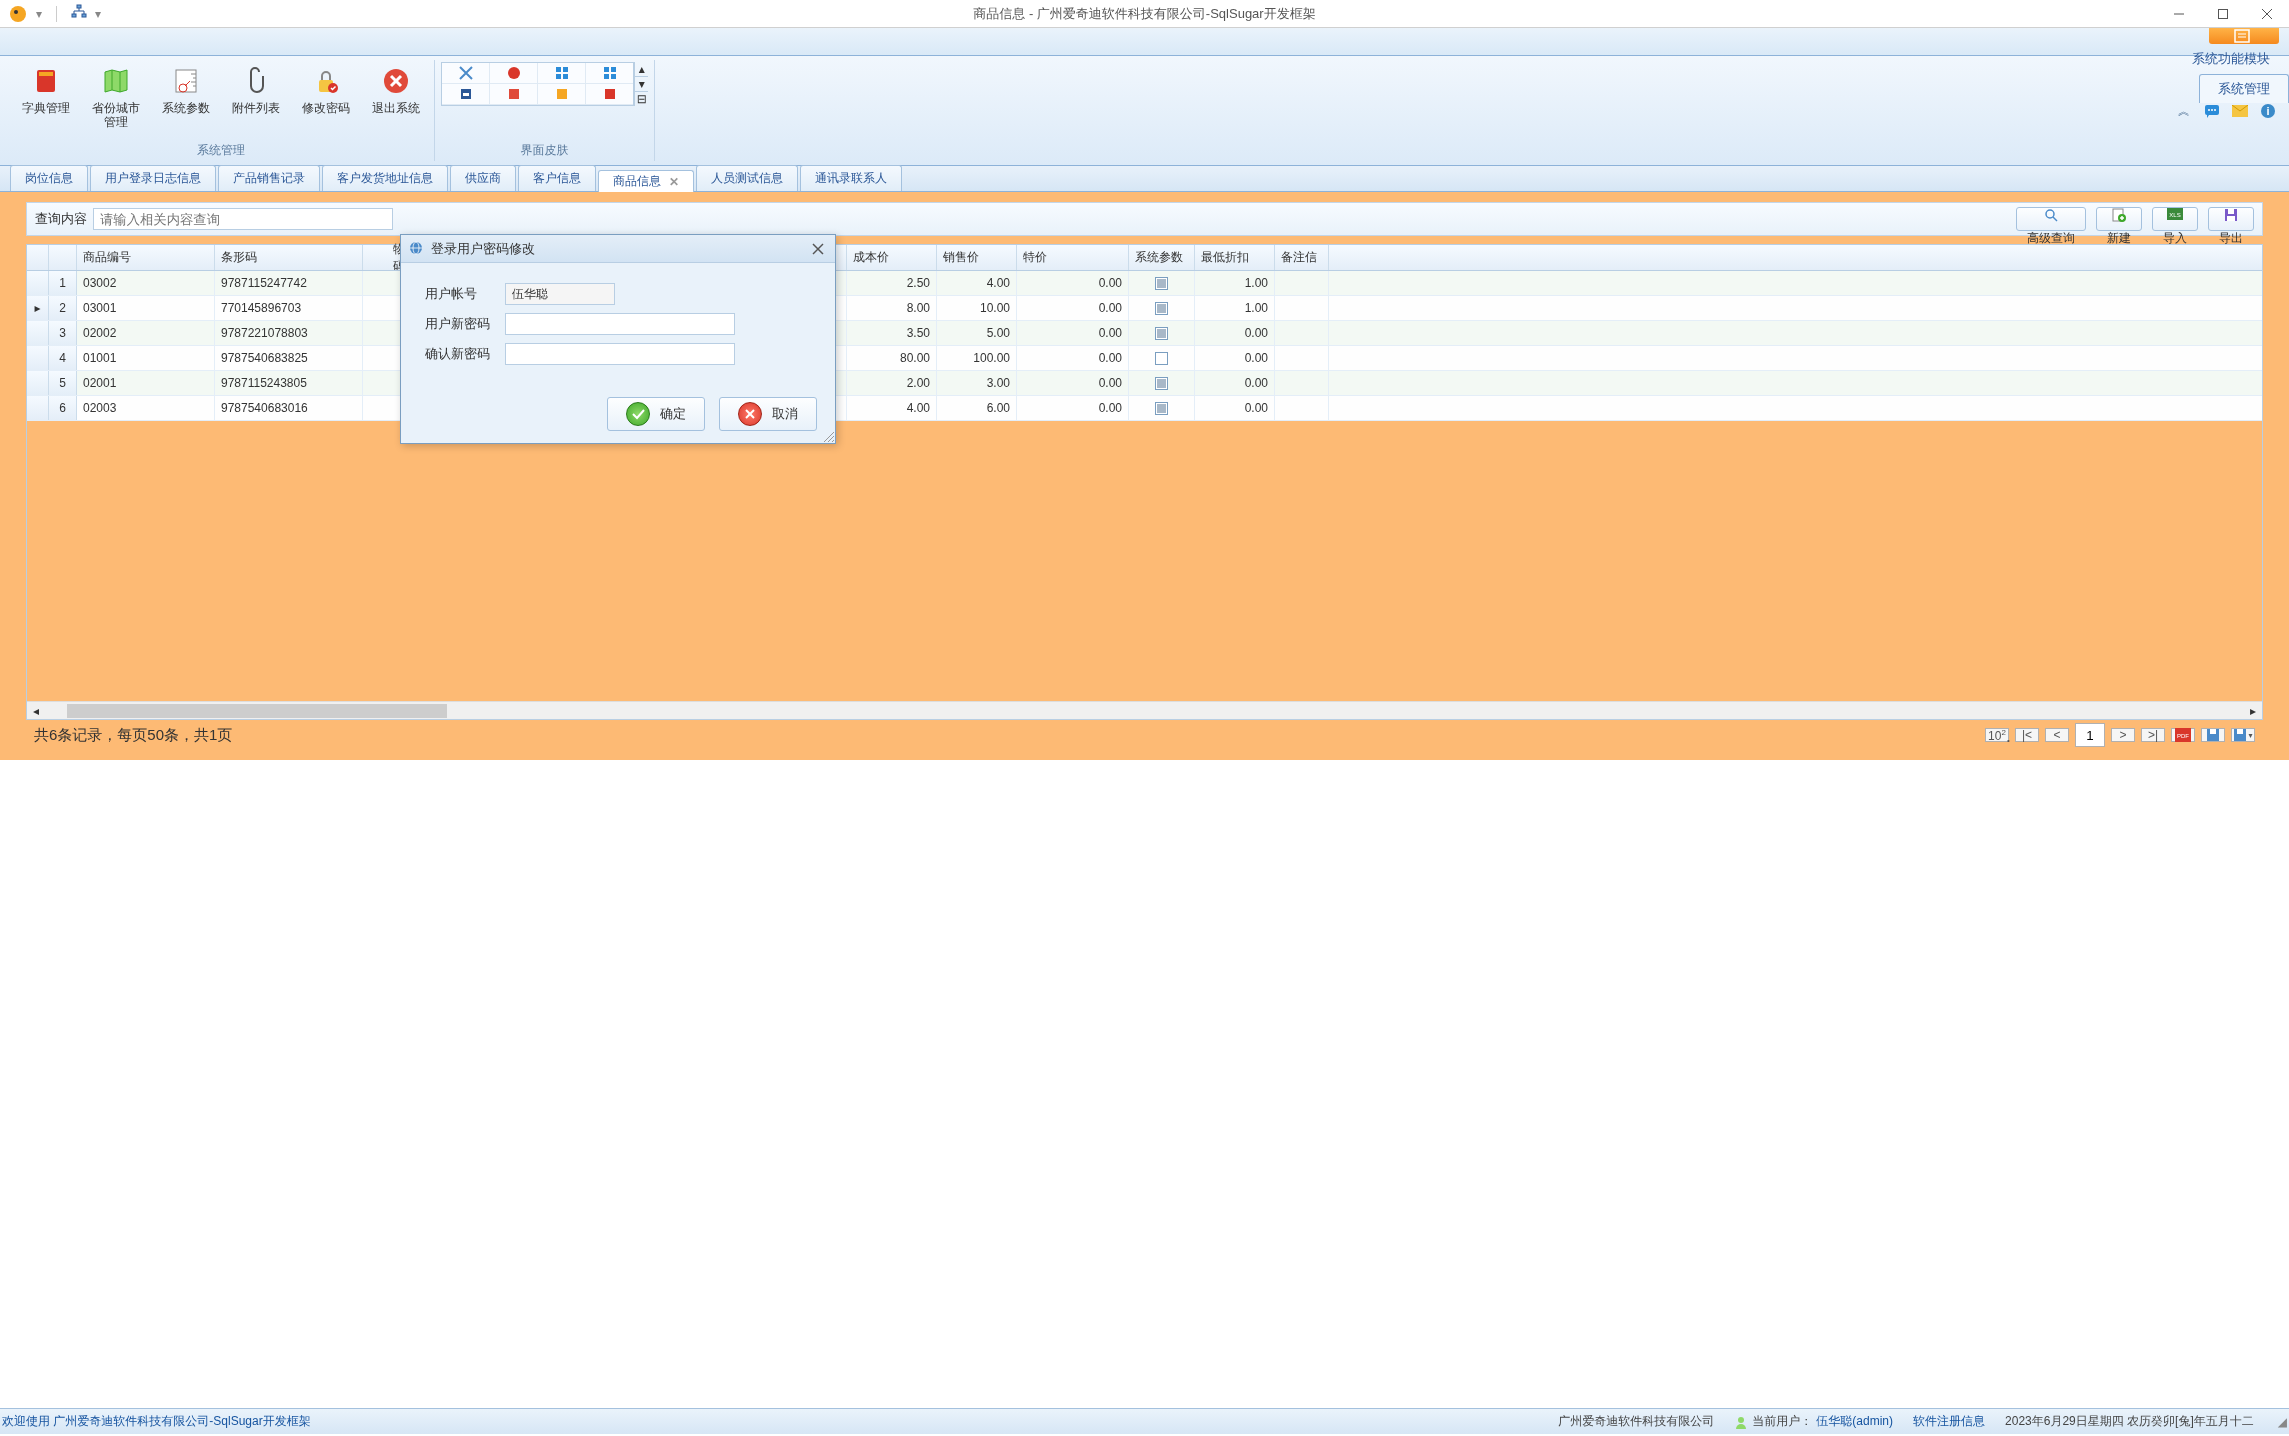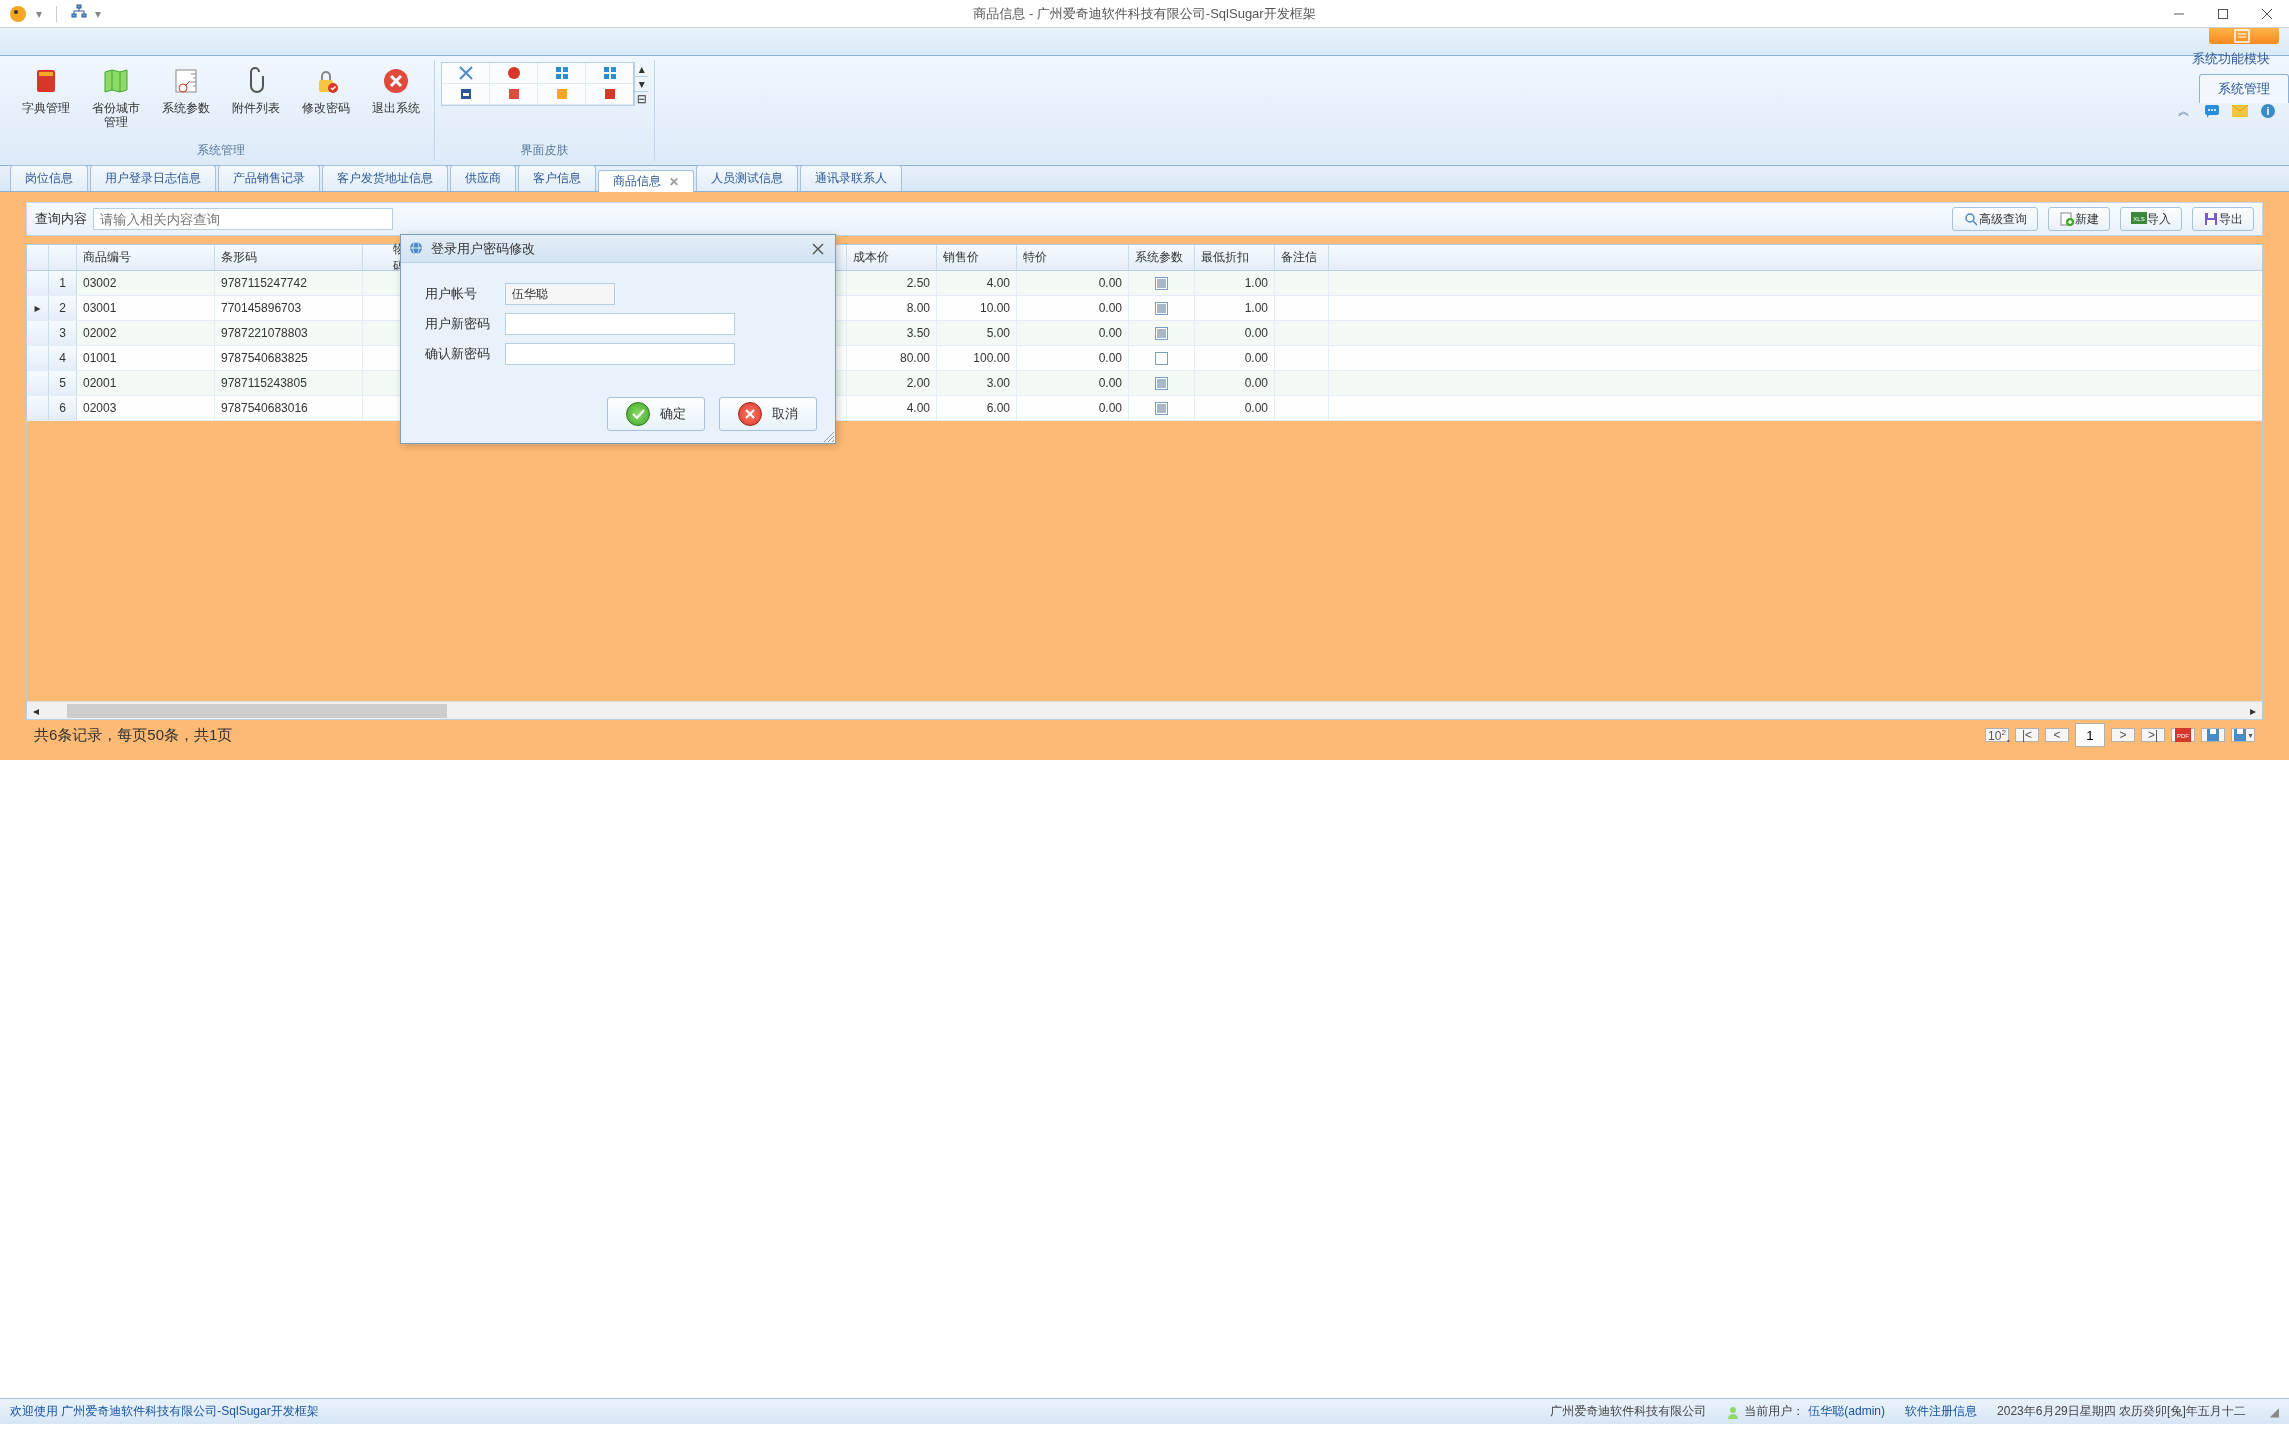--- a/index.html
+++ b/index.html
@@ -43,21 +43,21 @@
 .doc-tab { padding: 4px 14px; font-size: 12px; color: #2b5797; border: 1px solid #a4c1de; border-bottom: none; background: linear-gradient(#f4f9fe, #e1edf8); margin-right: 2px; border-radius: 3px 3px 0 0; cursor: pointer; display: flex; align-items: center; gap: 8px; }
 .doc-tab.active { background: #fff; position: relative; top: 1px; height: 22px; }
 .doc-tab .close { color: #999; font-weight: bold; }
 
 
 .content { padding: 10px 26px; background: #fdba74; position: relative; }
 .search-row { height: 34px; background: linear-gradient(#f7fbff, #e9f2fa); border: 1px solid #c3d6e9; display: flex; align-items: center; padding: 0 8px; margin-bottom: 8px; }
 .search-lbl { font-size: 13px; margin-right: 6px; color: #333; }
 .search-input { flex: 0 0 300px; height: 22px; border: 1px solid #b8cee3; padding: 0 6px; color: #999; font-family: inherit; }
 .btn-row-right { margin-left: auto; display: flex; gap: 10px; }
-.tool-btn { height: 24px; display: flex; align-items: center; gap: 0; padding: 0 10px; border: 1px solid #a4c1de; background: linear-gradient(#fdfeff, #e8f1fa); border-radius: 3px; cursor: pointer; font-size: 12px; }
+.tool-btn { height: 24px; display: flex; align-items: center; gap: 8px; padding: 0 10px; border: 1px solid #a4c1de; background: linear-gradient(#fdfeff, #e8f1fa); border-radius: 3px; cursor: pointer; font-size: 12px; flex-direction: column; }
 .tool-btn .tic { width: 16px; height: 16px; display: flex; align-items: center; justify-content: center; }
 
 
 .grid { border: 1px solid #b8cee3; }
 .grid-head { display: flex; background: linear-gradient(#f5faff, #e4eef8); border-bottom: 1px solid #b8cee3; height: 26px; }
 .gh { border-right: 1px solid #cbdceb; display: flex; align-items: center; padding: 0 6px; font-size: 12px; color: #333; }
 .grid-body { }
 .grow { display: flex; height: 25px; border-bottom: 1px solid #e4eef8; }
 .grow.odd { background: #f3f9f4; }
 .grow.even { background: #fefefe; }
@@ -75,21 +75,21 @@
 .hscroll .arrow-r { position: absolute; right: 0; top: 0; width: 18px; height: 18px; display: flex; align-items: center; justify-content: center; }
 
 
 .pag-row { height: 30px; display: flex; align-items: center; padding: 0 8px; }
 .pag-left { font-size: 15px; color: #333; }
 .pag-right { margin-left: auto; display: flex; gap: 6px; align-items: center; }
 .pag-btn { width: 24px; height: 14px; border: 1px solid #b0b0b0; background: #f6f6f6; display: flex; align-items: center; justify-content: center; cursor: pointer; font-size: 12px; color: #555; }
 .pag-input { width: 30px; height: 24px; border: 1px solid #b0b0b0; text-align: center; font-family: inherit; }
 
 
-.statusbar { height: 26px; background: linear-gradient(#eaf3fb, #d6e6f5); border-top: 1px solid #a4c1de; display: flex; align-items: center; padding: 0 10px; font-size: 12px; gap: 20px; position: fixed; bottom: 12px; left: 0; right: 0; }
+.statusbar { height: 26px; background: linear-gradient(#eaf3fb, #d6e6f5); border-top: 1px solid #a4c1de; display: flex; align-items: center; padding: 0 2px; font-size: 12px; gap: 20px; position: fixed; bottom: 2px; left: 0; right: 0; }
 .statusbar .welcome { color: #1654a0; }
 .statusbar .company { color: #444; margin-left: auto; }
 .statusbar .user { color: #444; display: flex; align-items: center; gap: 4px; }
 .statusbar .reg { color: #1654a0; }
 .statusbar .date { color: #444; }
 
 
 .dialog-overlay { position: absolute; top: 42px; left: 400px; width: 436px; z-index: 100; }
 .dialog { background: #e9f2fa; border: 1px solid #7a9ec0; box-shadow: 2px 2px 8px rgba(0,0,0,0.2); }
 .dialog-title { height: 28px; background: linear-gradient(#e4eef8, #d2e3f3); display: flex; align-items: center; padding: 0 8px; border-bottom: 1px solid #b8cee3; }

